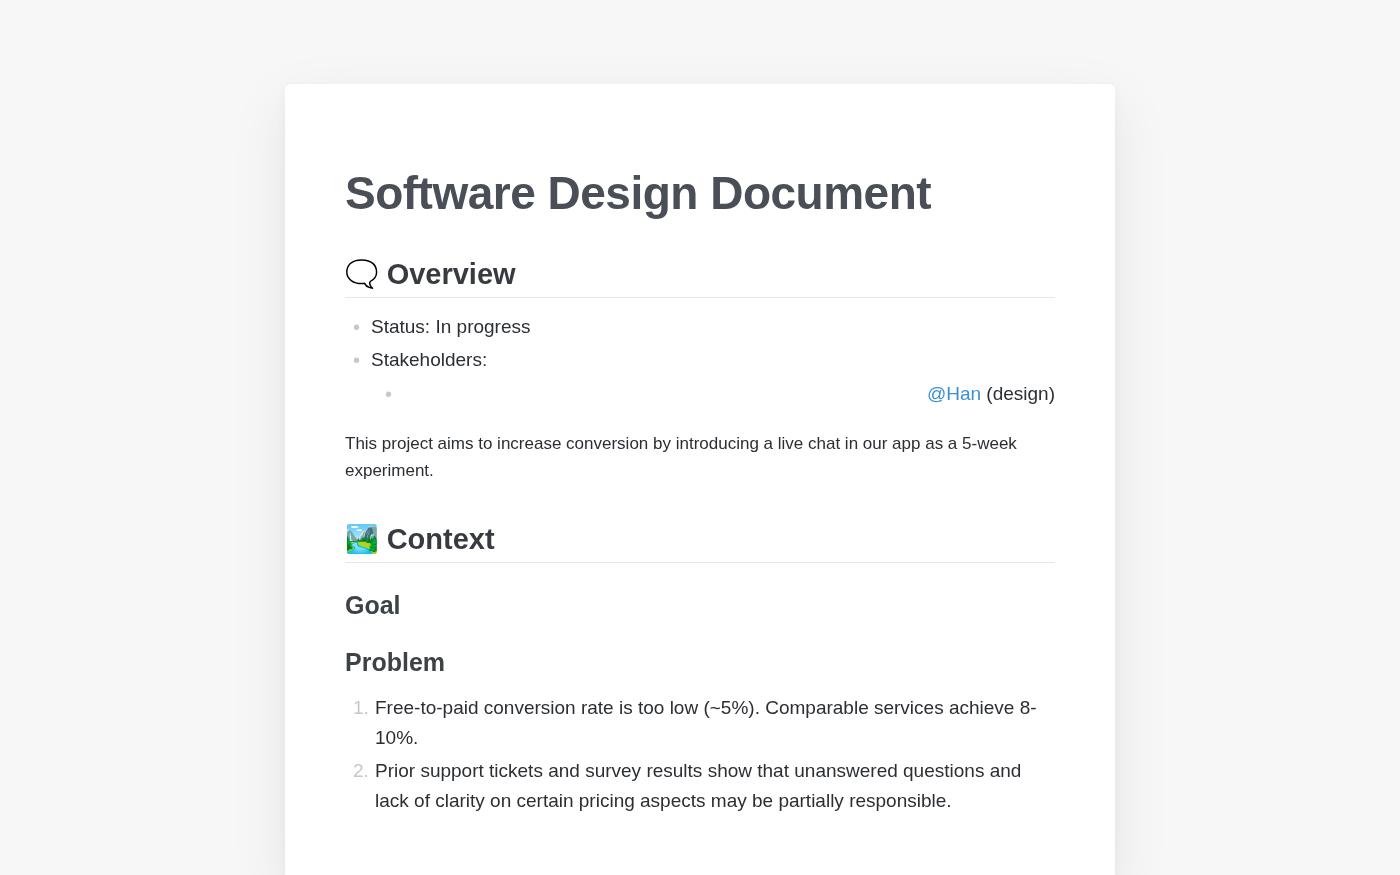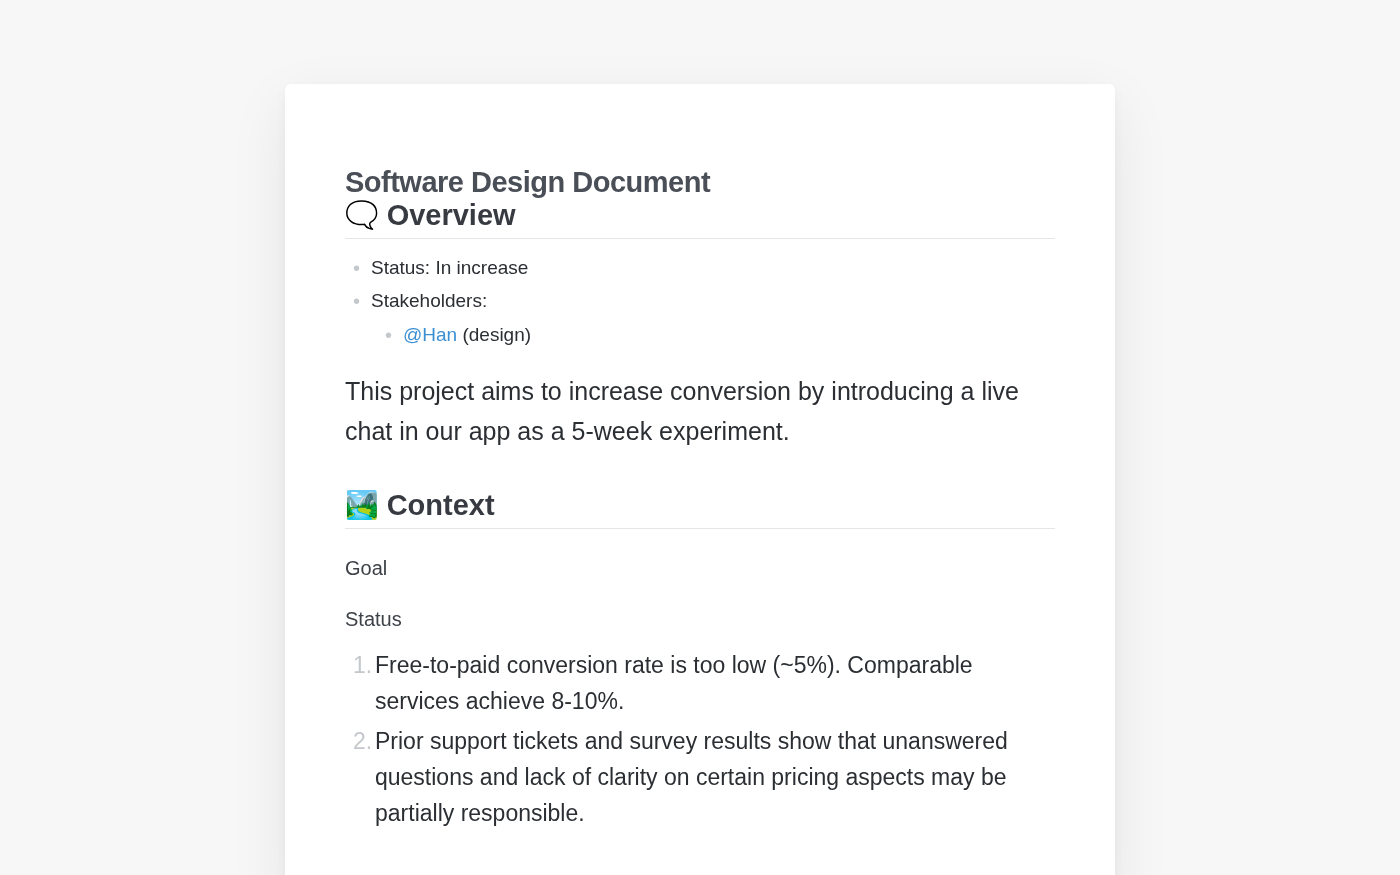--- a/index.html
+++ b/index.html
@@ -17,43 +17,44 @@
     }
     .page-card {
       background: #fff;
       width: 830px;
       margin: 84px auto 0;
       border-radius: 6px;
       box-shadow: 0 20px 60px rgba(0,0,0,0.08), 0 4px 12px rgba(0,0,0,0.04);
       padding: 82px 60px 60px 60px;
     }
     h1.page-title {
-      font-size: 29px;
+      font-size: 46px;
       font-weight: 700;
       color: #4a4f57;
       letter-spacing: -0.5px;
+      margin-bottom: 38px;
     }
     h2.section-heading {
       font-size: 29px;
       font-weight: 600;
       color: #373b41;
       border-bottom: 1px solid #e6e6e6;
       padding-bottom: 6px;
       margin-bottom: 14px;
       display: flex;
       align-items: center;
       gap: 8px;
     }
     h2.section-heading .emoji {
       font-size: 27px;
       line-height: 1;
     }
     h3.subsection-heading {
-      font-size: 20px;
-      font-weight: 400;
+      font-size: 25px;
+      font-weight: 700;
       color: #3d4248;
       margin-top: 28px;
       margin-bottom: 16px;
     }
     ul.bullet-list {
       list-style: none;
       padding-left: 20px;
       margin-bottom: 22px;
     }
     ul.bullet-list > li {
@@ -68,44 +69,45 @@
       content: "•";
       position: absolute;
       left: -12px;
       color: #c4c8cc;
       font-size: 20px;
     }
     ul.bullet-list ul.bullet-list {
       margin-top: 4px;
       margin-bottom: 17px;
       padding-left: 26px;
+      text-align: right;
     }
     .bold { font-weight: 400; }
     .mention {
       color: #3b8fd3;
       font-weight: 400;
     }
     p.body-text {
-      font-size: 25px;
+      font-size: 17px;
       line-height: 1.58;
       color: #2b2f33;
       margin-bottom: 30px;
     }
     .section-context {
       margin-top: 38px;
     }
     ol.numbered-list {
       list-style: none;
       counter-reset: item;
       padding-left: 18px;
     }
     ol.numbered-list > li {
       counter-increment: item;
       position: relative;
-      font-size: 23px;
+      font-size: 19px;
       line-height: 1.58;
       color: #2b2f33;
       padding-left: 12px;
       margin-bottom: 3px;
     }
     ol.numbered-list > li::before {
       content: counter(item) ".";
       position: absolute;
       left: -10px;
       color: #c4c8cc;
@@ -120,21 +122,21 @@
   <h1 class="page-title">Software Design Document</h1>
 
   <h2 class="section-heading">
     <span class="emoji">🗨️</span>
     <span>Overview</span>
   </h2>
 
   <ul class="bullet-list">
     <li>
       <span class="bold">Status:</span>
-      <span> </span><span>In increase</span>
+      <span> </span><span>In progress</span>
     </li>
     <li>
       <span class="bold">Stakeholders:</span>
       <ul class="bullet-list">
         <li>
           <span class="mention">@Han</span>
           <span> </span><span>(design)</span>
         </li>
       </ul>
     </li>
@@ -144,21 +146,21 @@
     <span>This project aims to increase conversion by </span><span class="bold">introducing a live chat in our app</span><span> as a 5-week experiment.</span>
   </p>
 
   <h2 class="section-heading section-context">
     <span class="emoji">🏞️</span>
     <span>Context</span>
   </h2>
 
   <h3 class="subsection-heading">Goal</h3>
 
-  <h3 class="subsection-heading">Status</h3>
+  <h3 class="subsection-heading">Problem</h3>
   <ol class="numbered-list">
     <li>
       <span class="bold">Free-to-paid conversion rate is too low (~5%).</span><span> Comparable services achieve 8-10%.</span>
     </li>
     <li>
       <span class="bold">Prior support tickets and survey results show</span><span> that unanswered questions and lack of clarity on certain pricing aspects may be partially responsible.</span>
     </li>
   </ol>
 
 </div>

